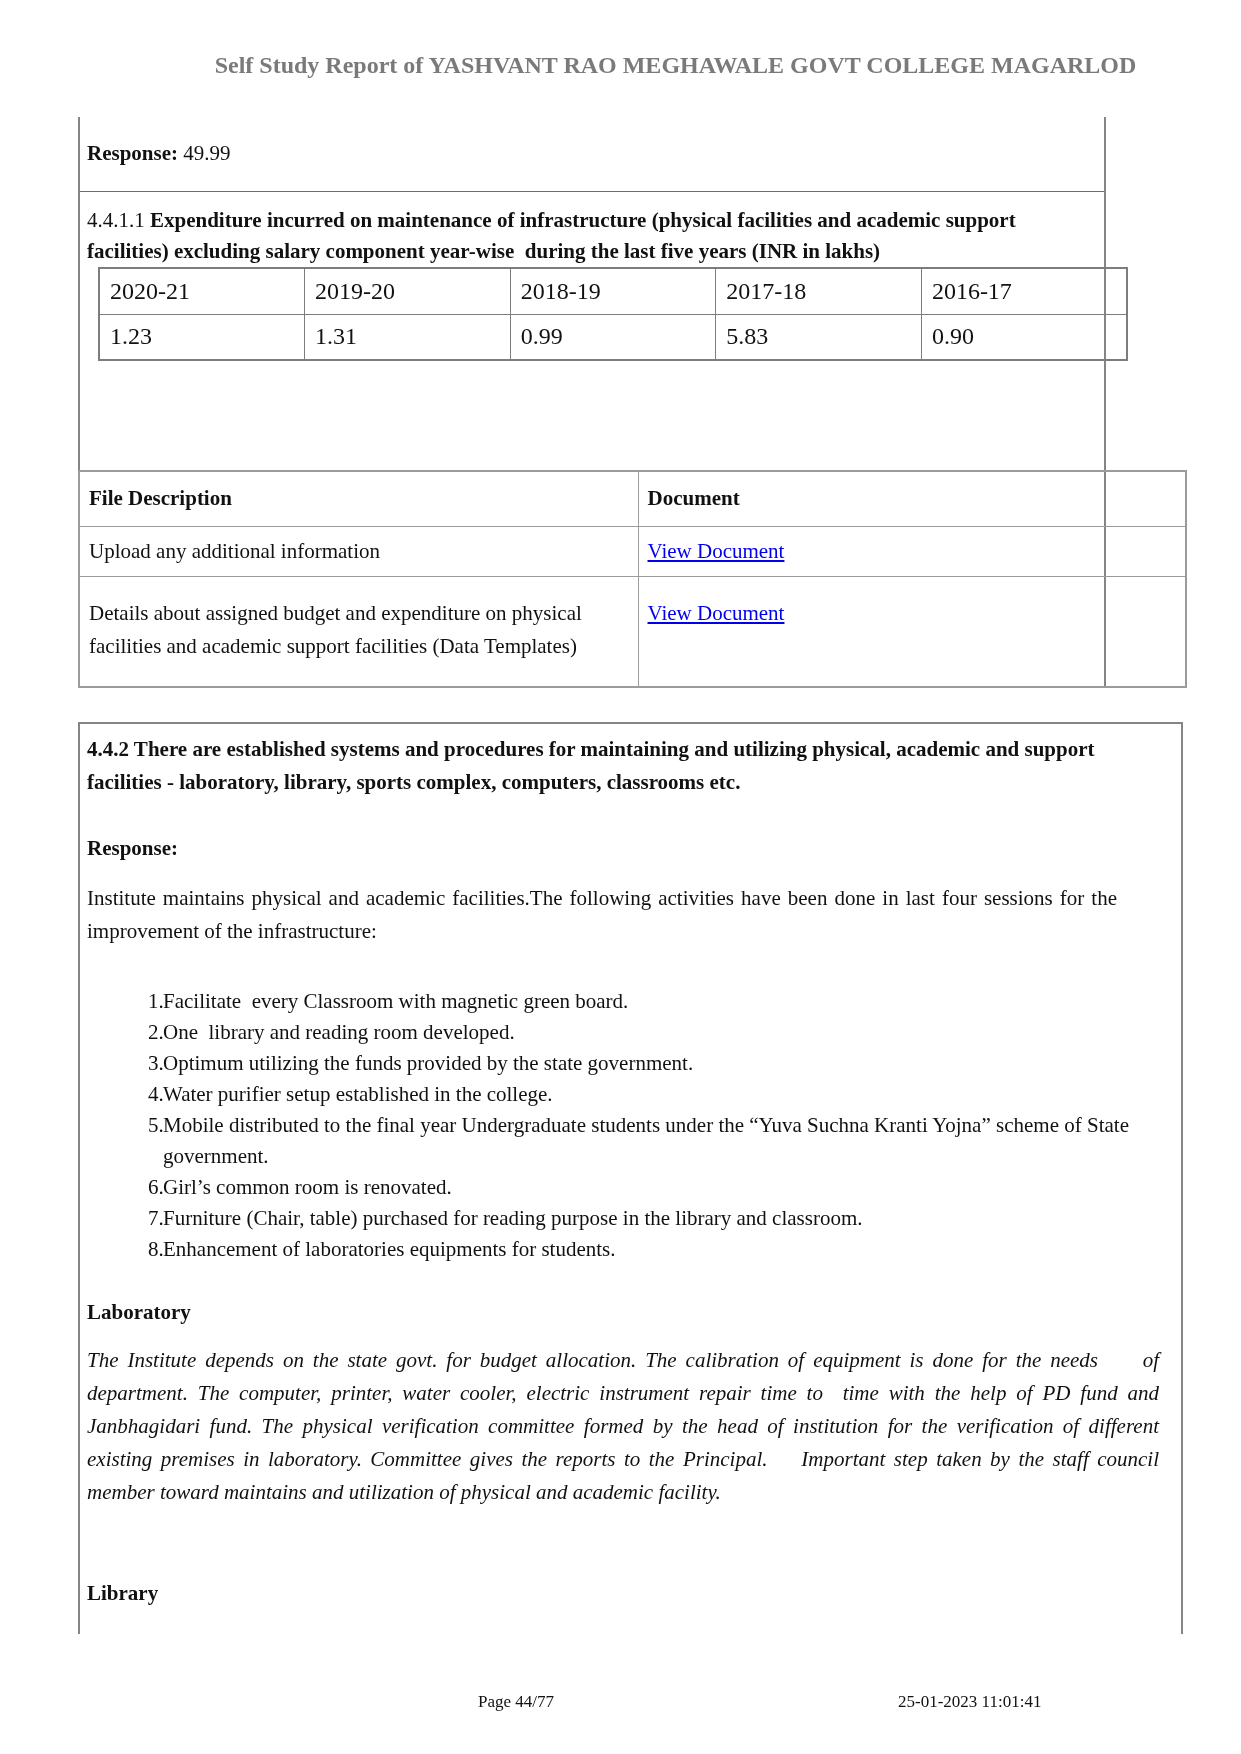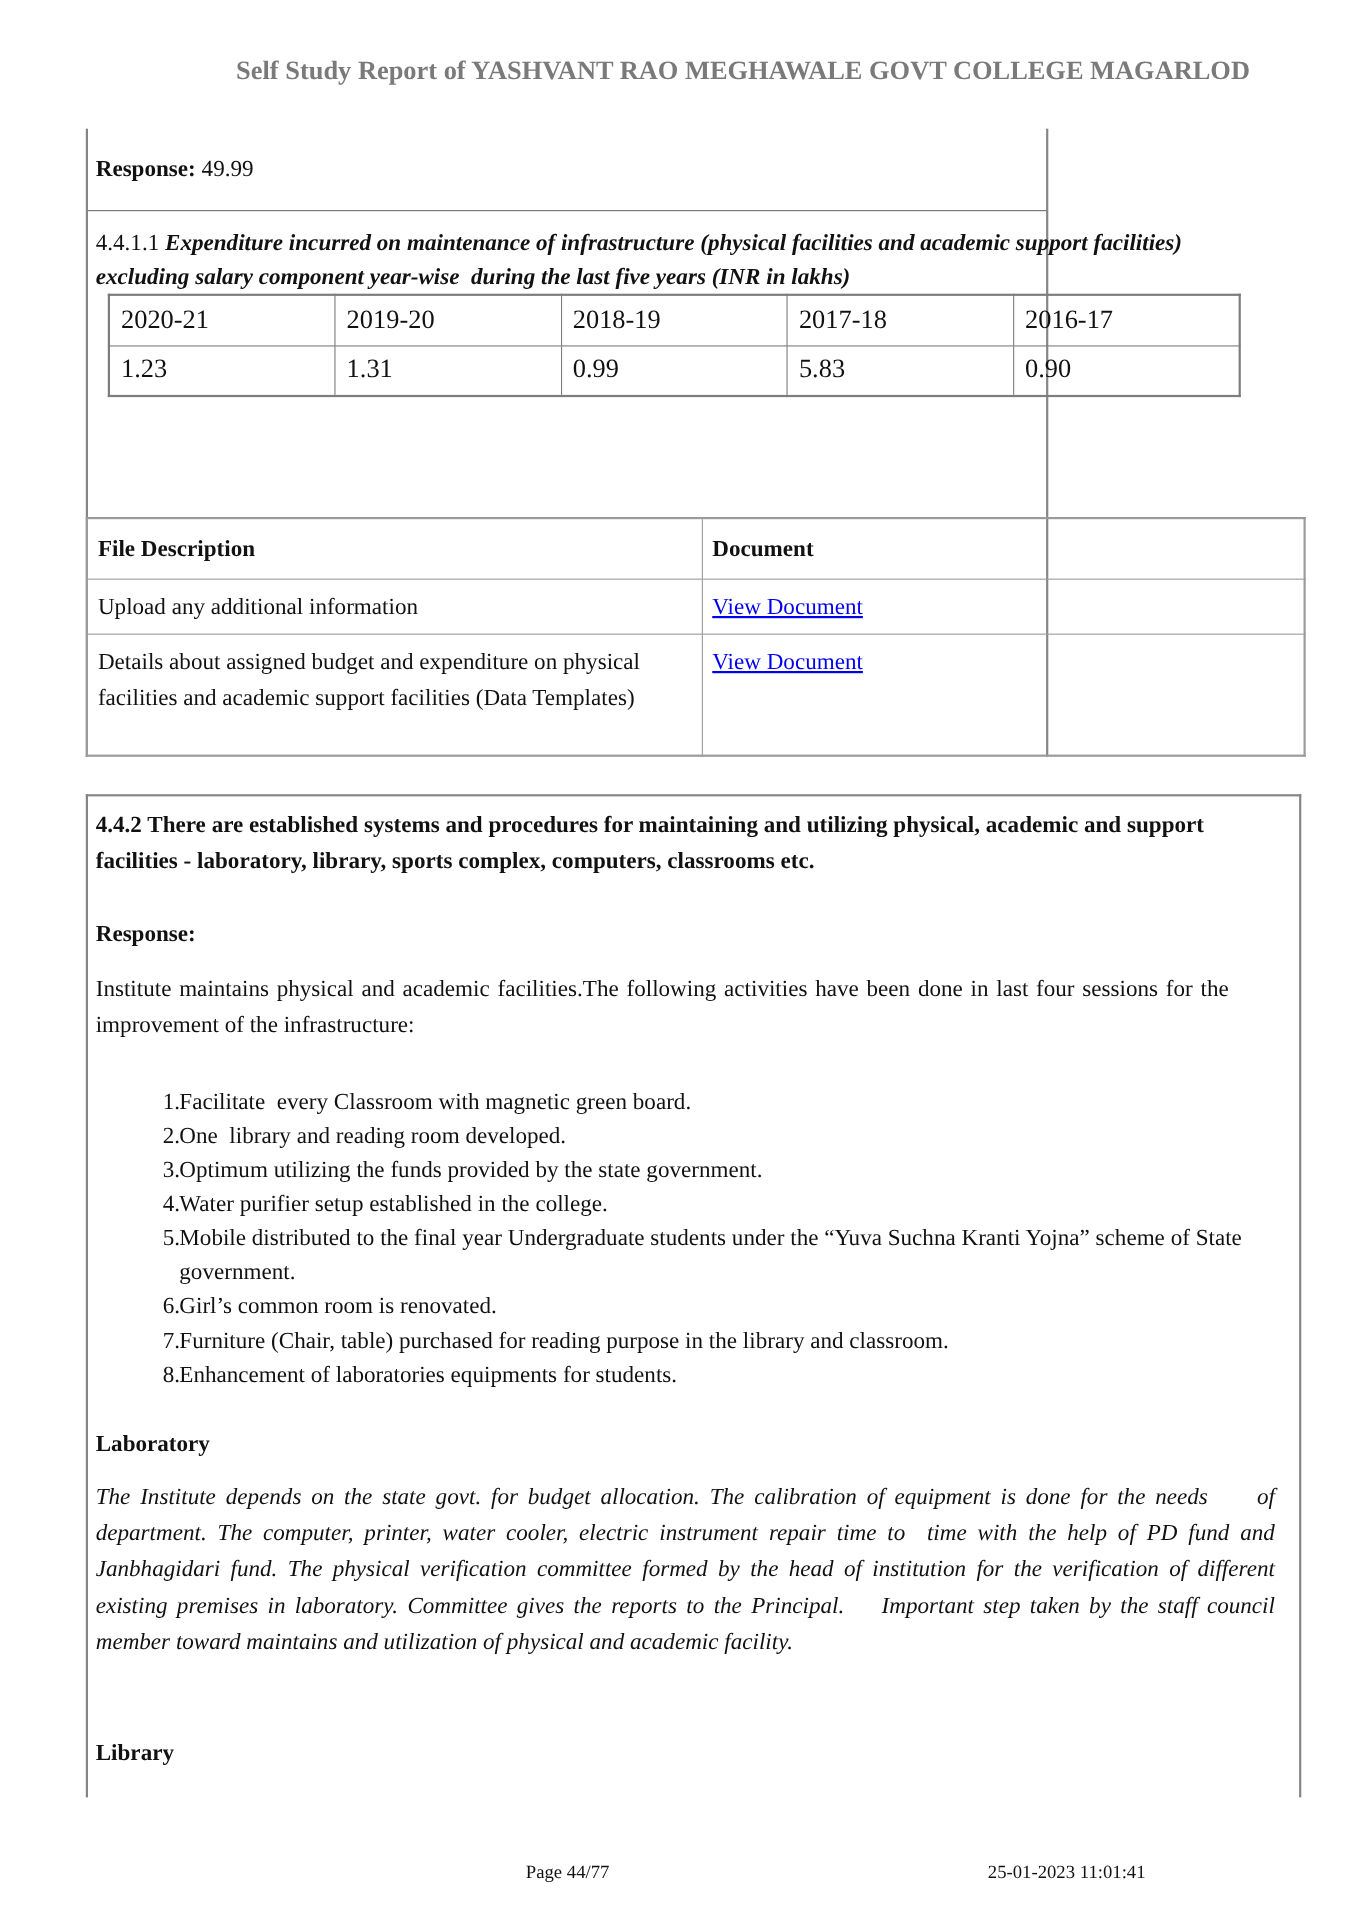--- a/index.html
+++ b/index.html
@@ -9,49 +9,49 @@
     font-family:"Liberation Serif","DejaVu Serif",serif;
     color:#111; font-size:21px;
   }
   .doc-header {
     position:absolute; top:52px; left:0; width:100%;
     padding-left:110px; text-align:center;
     font-weight:bold; font-size:24px; color:#7a7a7a;
   }
   
   .box1 {
-    position:absolute; left:78px; top:117px; width:875px; height:571px;
+    position:absolute; left:78px; top:117px; width:1028px; height:571px;
     border-left:2px solid #858585; border-right:2px solid #858585;
   }
   .response-line { position:absolute; top:23px; left:7px; line-height:26px; }
   .bold { font-weight:bold; }
   .divider1 { position:absolute; top:74px; left:0; width:100%; border-top:1px solid #6d6d6d; }
   .h4411 { position:absolute; top:88px; left:7px; width:1010px; line-height:31px; }
-  .h4411 .htext { font-weight:bold;font-style:italic; }
+  .h4411 .htext { font-weight:bold; }
   table { border-collapse:collapse; }
   .years {
     position:absolute; top:150px; left:18px; width:1030px;
     border:2px solid #7d7d7d; table-layout:fixed;
   }
   .years td {
     border:1px solid #7d7d7d; height:46px; padding-left:10px;
     vertical-align:middle; font-size:24px;
   }
   .files {
     position:absolute; top:353px; left:-2px; width:1109px;
     border:2px solid #9b9b9b; table-layout:fixed;
   }
   .files td, .files th {
     border:1px solid #9b9b9b; text-align:left; vertical-align:middle;
     padding-left:9px; font-size:21px; font-weight:normal;
   }
   .files .col-desc { width:559px; }
   .files .head-row th { height:55px; font-weight:bold; }
   .files .row1 td { height:50px; }
-  .files .row2 td { height:111px; vertical-align:top; padding-top:8px; line-height:33px; }
+  .files .row2 td { height:111px; vertical-align:top; padding-top:20px; line-height:33px; }
   .files .desc-cell { padding-right:30px; }
   a.view-link { color:#0000EE; text-decoration:underline; }
   
   .box2 {
     position:absolute; left:78px; top:722px; width:1105px; height:912px;
     border-left:2px solid #858585; border-right:2px solid #858585;
     border-top:2px solid #858585;
   }
   .h442 { position:absolute; top:9px; left:7px; width:1078px; line-height:33px; font-weight:bold; }
   .resp2 { position:absolute; top:112px; left:7px; font-weight:bold; }

